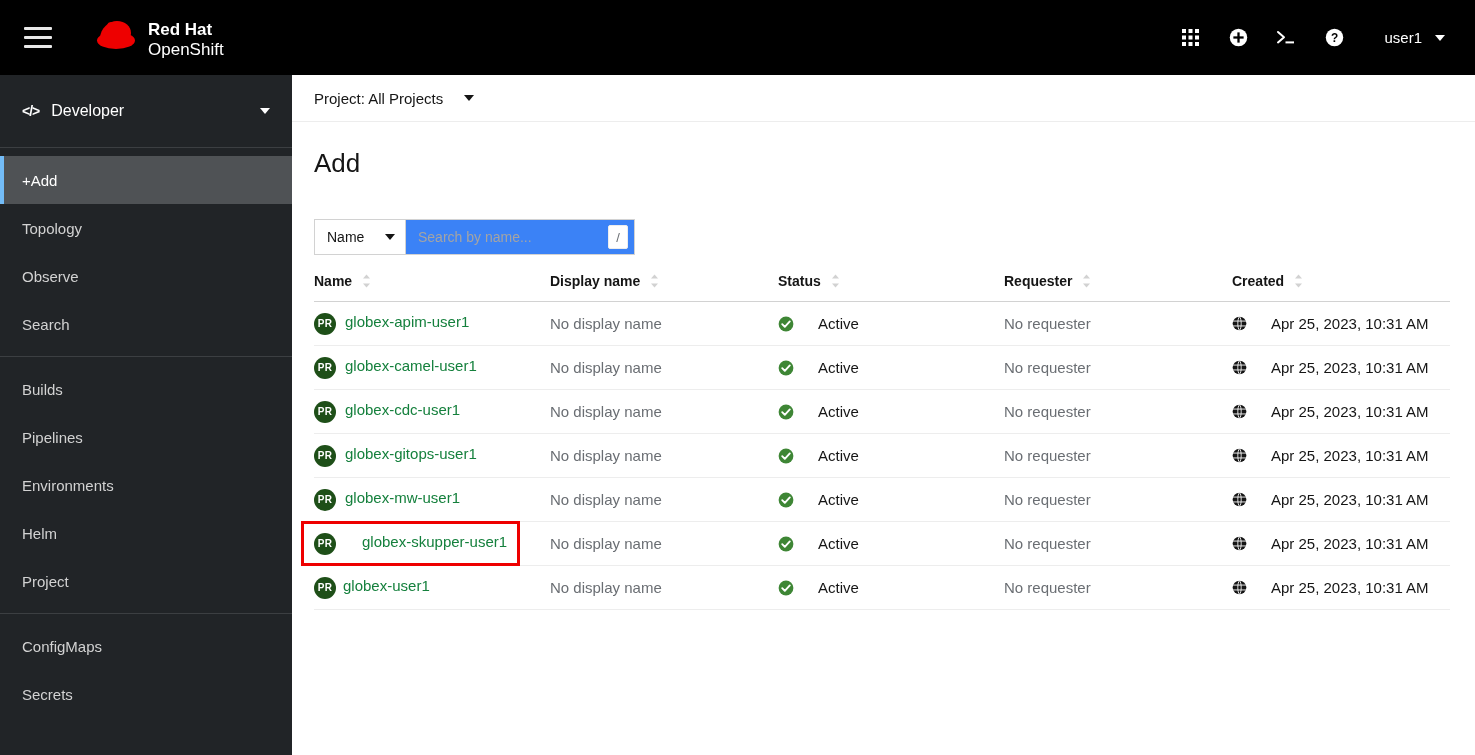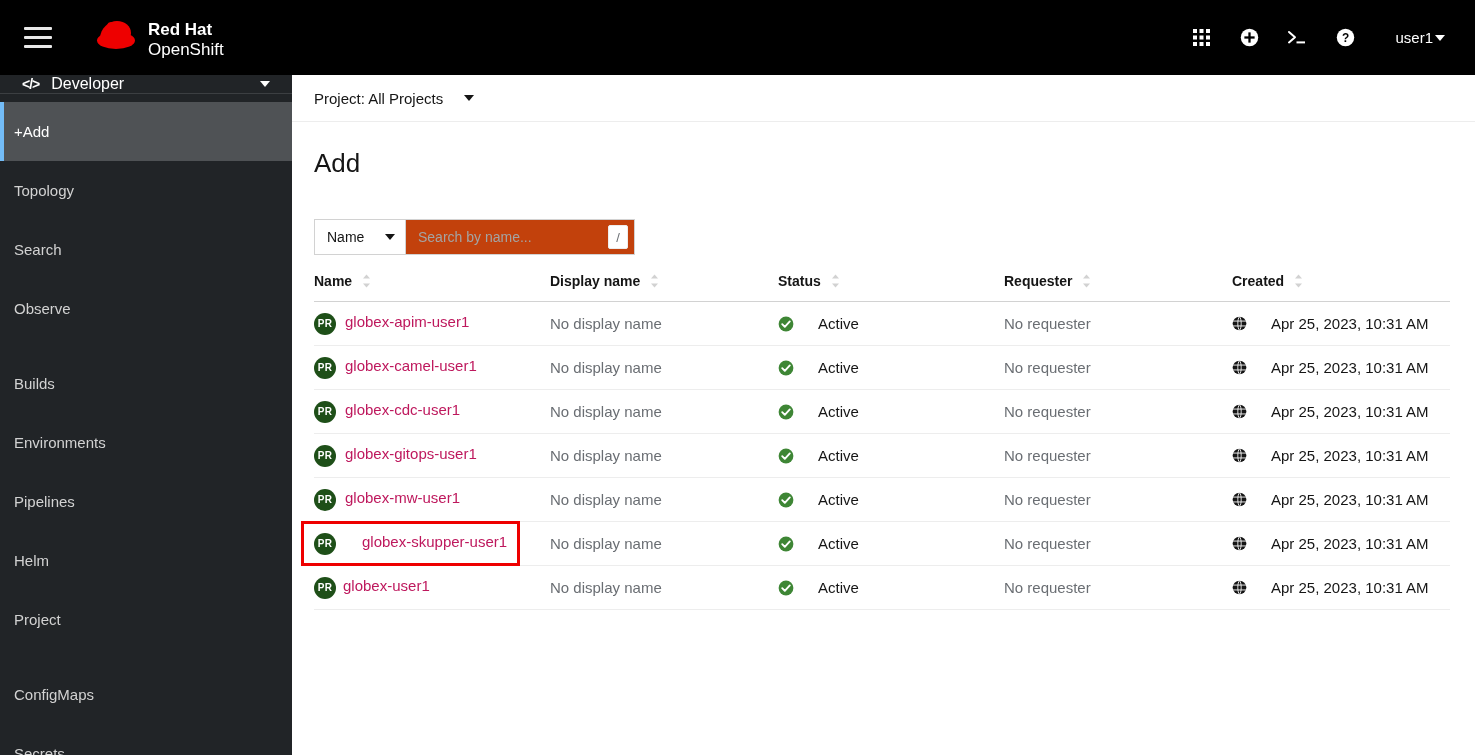--- a/index.html
+++ b/index.html
@@ -22,21 +22,21 @@
   .hamburger span { display: block; height: 3px; background: #e8e8e8; border-radius: 1px; }
   .logo { display: flex; align-items: flex-start; margin-left: 32px; cursor: pointer; }
   .logo svg { display: block; }
   .masthead-spacer { flex: 1 1 auto; }
   .masthead-tools { display: flex; align-items: center; gap: 0px; }
   .tool-btn {
     width: 48px; height: 48px; display: flex; align-items: center; justify-content: center;
     color: #fff; cursor: pointer;
   }
   .user-menu {
-    display: flex; align-items: center; gap: 2px; color: #fff;
+    display: flex; align-items: center; gap: 13px; color: #fff;
     font-size: 15px; margin-left: 26px; margin-right: 8px; cursor: pointer;
   }
   .caret-down {
     width: 0; height: 0; border-left: 5px solid transparent; border-right: 5px solid transparent;
     border-top: 6px solid currentColor;
   }
 
   
   .body { flex: 1 1 auto; display: flex; min-height: 0; }
 
@@ -51,22 +51,22 @@
   }
   .persp-icon { color: #fff; font-size: 14px; font-weight: 700; margin-right: 12px; letter-spacing: -1px; }
   .persp-label { color: #fff; font-size: 16px; flex: 1 1 auto; }
   .persp-caret {
     width: 0; height: 0; border-left: 5px solid transparent; border-right: 5px solid transparent;
     border-top: 6px solid #fff;
   }
   .nav-group { padding: 8px 0; }
   .nav-divider { height: 1px; background: #3c3f42; margin: 0; }
   .nav-item {
-    position: relative; height: 59px; display: flex; align-items: center;
-    padding-left: 14px; font-size: 15px; color: #d2d2d2; cursor: pointer;
+    position: relative; height: 48px; display: flex; align-items: center;
+    padding-left: 22px; font-size: 15px; color: #d2d2d2; cursor: pointer;
   }
   .nav-item.active { background: #4f5255; color: #fff; }
   .nav-item.active::before {
     content: ""; position: absolute; left: 0; top: 0; bottom: 0;
     width: 4px; background: #73bcf7;
   }
 
   
   .main { flex: 1 1 auto; background: #fff; display: flex; flex-direction: column; min-width: 0; overflow: hidden; }
   .project-bar {
@@ -91,21 +91,21 @@
     min-width: 92px; border: 1px solid #d2d2d2; background: #fff;
     display: flex; align-items: center; justify-content: space-between;
     padding: 0 10px 0 12px; font-size: 14px; color: #151515; cursor: pointer; gap: 14px;
   }
   .filter-caret {
     width: 0; height: 0; border-left: 5px solid transparent; border-right: 5px solid transparent;
     border-top: 6px solid #151515;
   }
   .search-wrap {
     position: relative; width: 229px; border: 1px solid #d2d2d2; border-left: none;
-    display: flex; align-items: flex-end; background: #c2410c;
+    display: flex; align-items: flex-end; background: #3b82f6;
   }
   .search-input {
     border: none; outline: none; width: 100%; height: 100%;
     padding: 0 34px 0 12px; font-size: 14px; color: #151515;
     font-family: "Liberation Sans", sans-serif; background: transparent;
   }
   .search-input::placeholder { color: #a4a4a4; }
   .kbd {
     position: absolute; right: 6px; top: 50%; transform: translateY(-50%);
     width: 20px; height: 24px; border: 1px solid #ededed; border-radius: 2px;
@@ -126,21 +126,21 @@
     font-size: 15px; color: #151515; height: 44px;
     border-bottom: 1px solid #ededed; vertical-align: middle; padding: 0;
   }
   tbody tr:last-child td { border-bottom: 1px solid #ededed; }
   .cell { display: flex; align-items: center; gap: 9px; }
   .pr-badge {
     flex: 0 0 auto; width: 22px; height: 22px; border-radius: 50%;
     background: #1e4f18; color: #fff; font-size: 10px; font-weight: 700;
     display: flex; align-items: center; justify-content: center; letter-spacing: 0.3px;
   }
-  .res-link { color: #be185d; text-decoration: none; font-size: 15px; cursor: pointer; }
+  .res-link { color: #15803d; text-decoration: none; font-size: 15px; cursor: pointer; }
   .muted { color: #6a6e73; }
   .status-cell { display: flex; align-items: center; gap: 24px; }
   .check-icon { flex: 0 0 auto; display: block; }
   .globe-icon { flex: 0 0 auto; display: block; }
 
   
   .annot { position: relative; display: inline-flex; }
   .annot-box {
     position: absolute; left: -13px; top: -12px; right: -13px; bottom: -11px;
     border: 3px solid #ee0000; pointer-events: none;
@@ -227,38 +227,38 @@
       </div>
 
       <div class="nav-group">
         <div class="nav-item active">
           <span>+Add</span>
         </div>
         <div class="nav-item">
           <span>Topology</span>
         </div>
         <div class="nav-item">
+          <span>Observe</span>
+        </div>
+        <div class="nav-item">
           <span>Search</span>
         </div>
-        <div class="nav-item">
-          <span>Observe</span>
-        </div>
       </div>
 
       <div class="nav-divider"></div>
 
       <div class="nav-group">
         <div class="nav-item">
           <span>Builds</span>
         </div>
         <div class="nav-item">
+          <span>Pipelines</span>
+        </div>
+        <div class="nav-item">
           <span>Environments</span>
-        </div>
-        <div class="nav-item">
-          <span>Pipelines</span>
         </div>
         <div class="nav-item">
           <span>Helm</span>
         </div>
         <div class="nav-item">
           <span>Project</span>
         </div>
       </div>
 
       <div class="nav-divider"></div>

